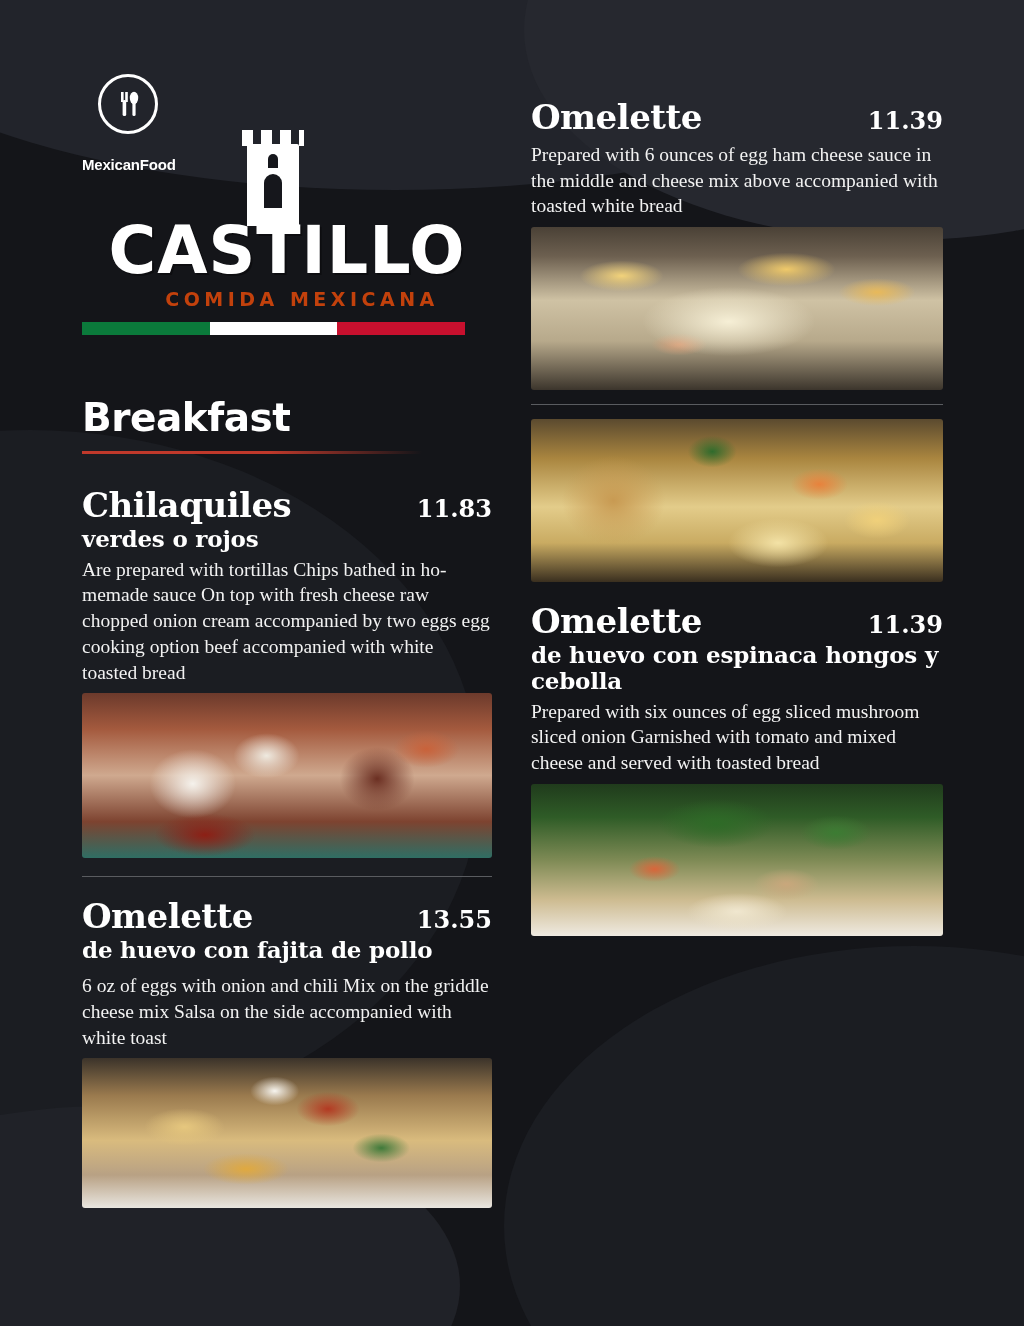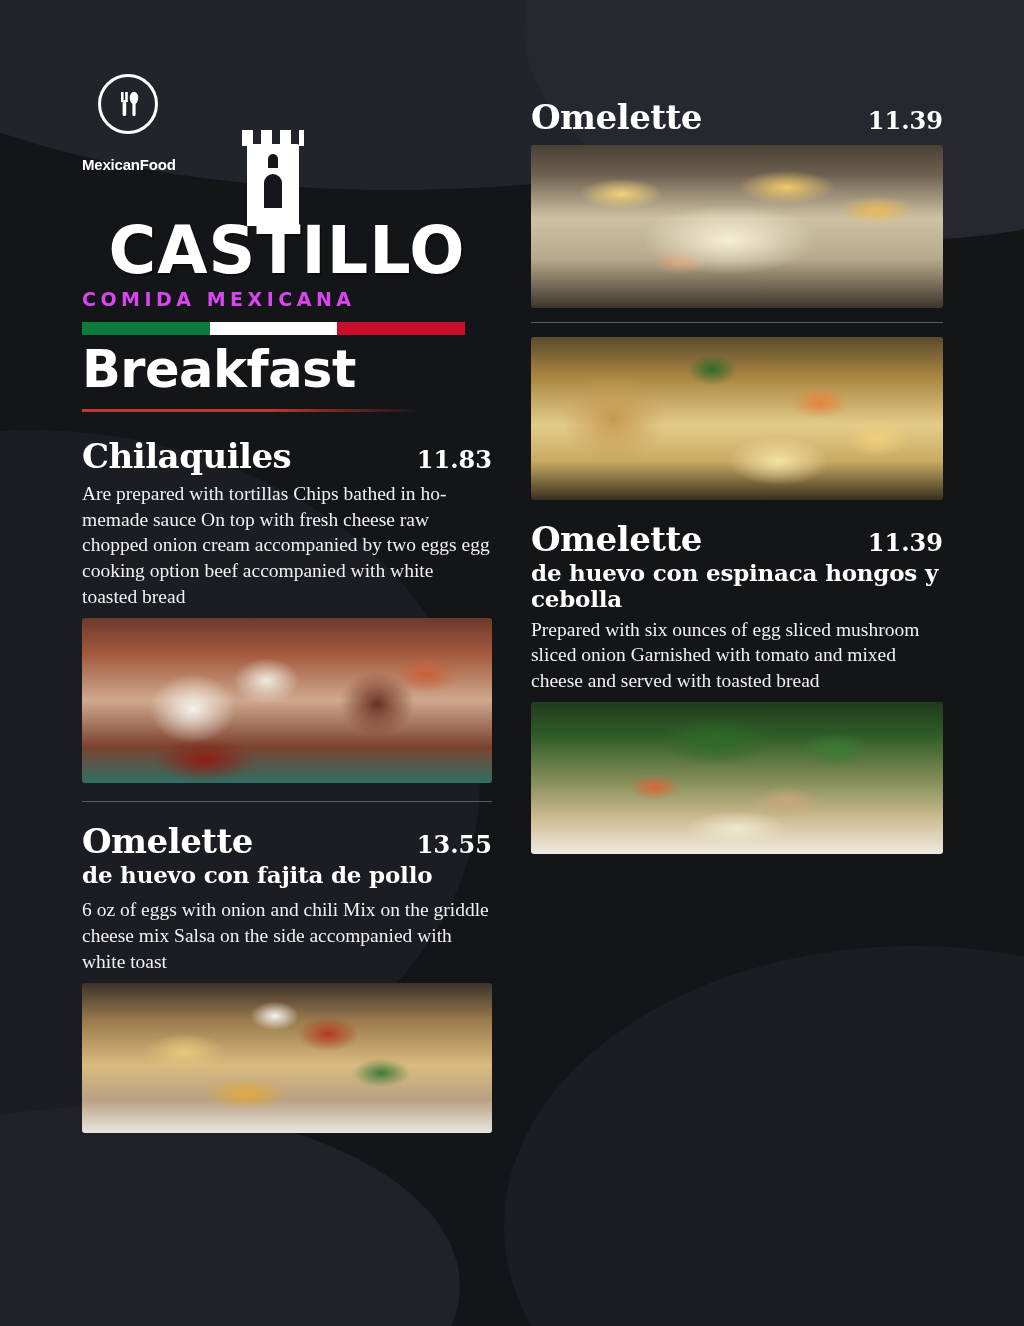--- a/index.html
+++ b/index.html
@@ -160,48 +160,49 @@
     font-family: "DejaVu Sans", sans-serif;
     font-weight: bold;
     font-size: 65px;
     line-height: 1;
     letter-spacing: 1px;
     color: #ffffff;
     text-shadow: 2px 2px 0 rgba(0,0,0,0.35);
   }
   .wordmark-sub {
     position: absolute;
-    left: 0;
+    left: 15px;
     top: 214px;
     width: 410px;
-    text-align: left;
+    text-align: center;
     font-family: "DejaVu Sans", sans-serif;
     font-weight: bold;
     font-size: 19px;
     letter-spacing: 4.5px;
-    color: #d946ef;
+    color: #c2410c;
   }
   .flag {
     position: absolute;
     left: 0px;
     top: 248px;
     width: 383px;
     height: 13px;
     display: flex;
   }
   .flag span { flex: 1 1 33.33%; display:block; }
   .flag .green { background: #0b7a3b; }
   .flag .white { background: #ffffff; }
   .flag .red   { background: #c8102e; }
 
   
   .section-head {
+    margin-top: 54px;
     font-family: "DejaVu Sans", sans-serif;
     font-weight: bold;
-    font-size: 51px;
+    font-size: 39px;
     line-height: 1;
     letter-spacing: -0.5px;
     color: #ffffff;
   }
   .section-rule {
     margin-top: 14px;
     width: 340px;
     height: 3px;
     background: linear-gradient(90deg, #c0392b 0%, #c0392b 55%, rgba(192,57,43,0) 100%);
   }
@@ -355,25 +356,26 @@
         <div class="flag">
           <span class="green"></span>
             <span class="white"></span>
             <span class="red"></span>
         </div>
       </div>
 
       <div class="section-head">Breakfast</div>
       <div class="section-rule"></div>
 
-      <div class="item" style="margin-top:27px;">
+      <div class="item" style="margin-top:34px;">
         <div class="item-head">
           <div class="item-title">Chilaquiles</div>
           <div class="item-price">11.83</div>
         </div>
+        <div class="item-sub">verdes o rojos</div>
         <div class="item-desc">Are prepared with tortillas Chips bathed in ho-memade sauce On top with fresh cheese raw chopped onion cream accompanied by two eggs egg cooking option beef accompanied with white toasted bread</div>
         <div class="photo">
           <div class="plate ph-chilaquiles"></div>
         </div>
         <div class="divider"></div>
       </div>
 
       <div class="item" style="margin-top:22px;">
         <div class="item-head">
           <div class="item-title">Omelette</div>
@@ -388,20 +390,21 @@
 
     </div>
 
     <div class="col-right">
 
       <div class="item">
         <div class="item-head">
           <div class="item-title">Omelette</div>
           <div class="item-price">11.39</div>
         </div>
+        <div class="item-desc">Prepared with 6 ounces of egg ham cheese sauce in the middle and cheese mix above accompanied with toasted white bread</div>
         <div class="photo" style="height:163px;">
           <div class="plate ph-omelette-ham"></div>
         </div>
         <div class="divider" style="margin-top:14px;"></div>
       </div>
 
       <div class="item" style="margin-top:14px;">
         <div class="photo" style="height:163px;">
           <div class="plate ph-huevos"></div>
         </div>

